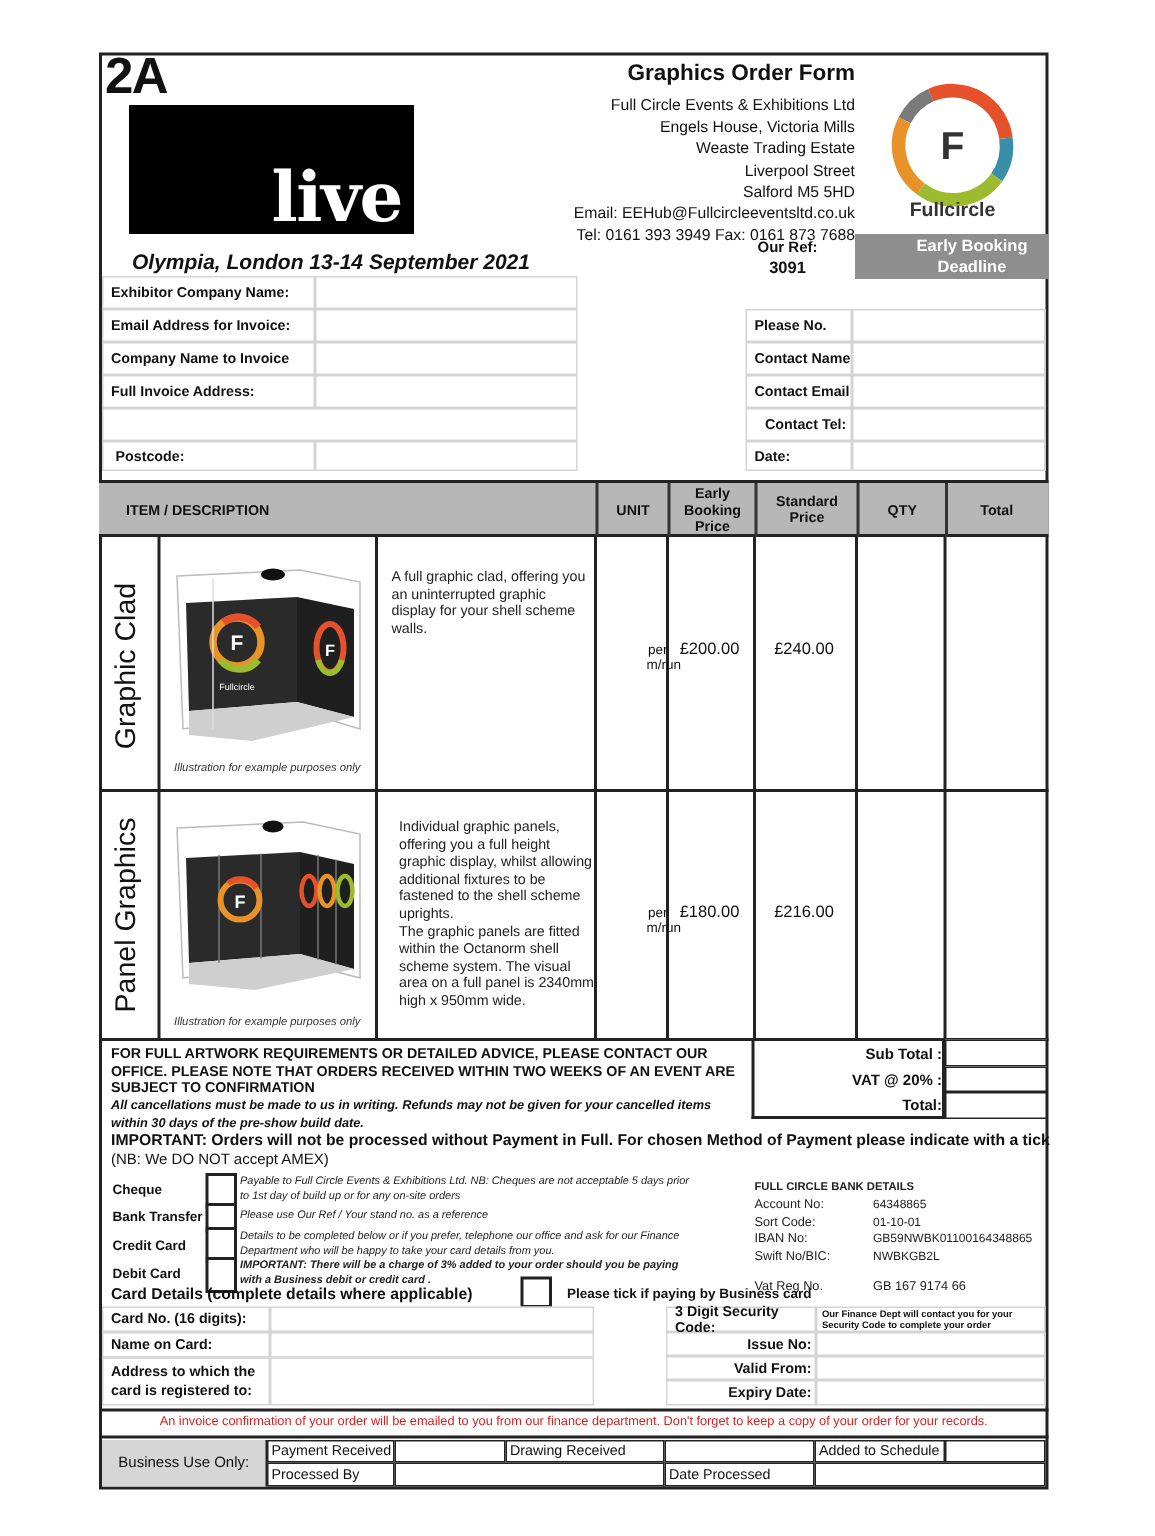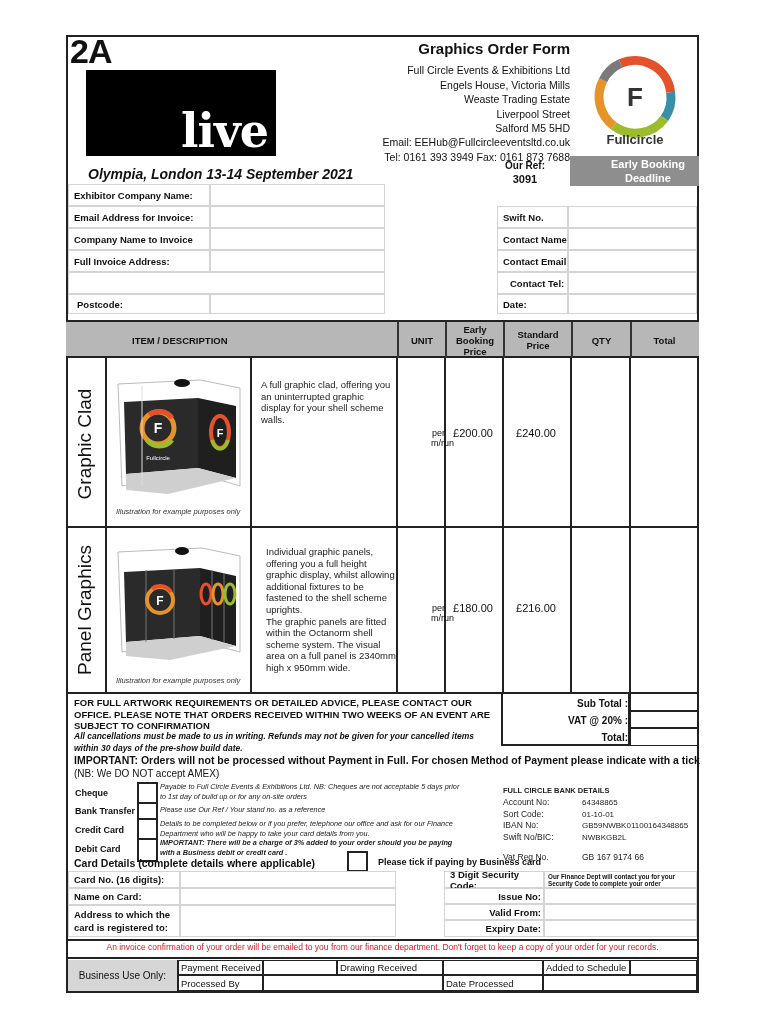--- a/index.html
+++ b/index.html
@@ -93,33 +93,33 @@
 <div class="cell" style="left:68px;top:206px;width:142px;height:22px;">Email Address for Invoice:</div>
 <div class="inp" style="left:210px;top:206px;width:175px;height:22px;"></div>
 <div class="cell" style="left:68px;top:228px;width:142px;height:22px;">Company Name to Invoice</div>
 <div class="inp" style="left:210px;top:228px;width:175px;height:22px;"></div>
 <div class="cell" style="left:68px;top:250px;width:142px;height:22px;">Full Invoice Address:</div>
 <div class="inp" style="left:210px;top:250px;width:175px;height:22px;"></div>
 <div class="inp" style="left:68px;top:272px;width:317px;height:22px;"></div>
 <div class="cell" style="left:68px;top:294px;width:142px;height:20px;padding-left:8px;">Postcode:</div>
 <div class="inp" style="left:210px;top:294px;width:175px;height:20px;"></div>
 
-<div class="cell" style="left:497px;top:206px;width:71px;height:22px;">Swift No.</div>
+<div class="cell" style="left:497px;top:206px;width:71px;height:22px;">Please No.</div>
 <div class="inp" style="left:568px;top:206px;width:129px;height:22px;"></div>
 <div class="cell" style="left:497px;top:228px;width:71px;height:22px;">Contact Name</div>
 <div class="inp" style="left:568px;top:228px;width:129px;height:22px;"></div>
 <div class="cell" style="left:497px;top:250px;width:71px;height:22px;">Contact Email</div>
 <div class="inp" style="left:568px;top:250px;width:129px;height:22px;"></div>
 <div class="cell" style="left:497px;top:272px;width:71px;height:22px;padding-left:12px;">Contact Tel:</div>
 <div class="inp" style="left:568px;top:272px;width:129px;height:22px;"></div>
 <div class="cell" style="left:497px;top:294px;width:71px;height:20px;">Date:</div>
 <div class="inp" style="left:568px;top:294px;width:129px;height:20px;"></div>
 
 <div class="abs thead">
-  <div class="th" style="left:0;width:331px;border-left:none;justify-content:flex-start;padding-left:18px;margin-left:48px;">ITEM / DESCRIPTION</div>
+  <div class="th" style="left:0;width:331px;border-left:none;justify-content:flex-start;padding-left:18px;">ITEM / DESCRIPTION</div>
   <div class="th" style="left:331px;width:48px;">UNIT</div>
   <div class="th" style="left:379px;width:58px;">Early Booking Price</div>
   <div class="th" style="left:437px;width:68px;">Standard Price</div>
   <div class="th" style="left:505px;width:59px;">QTY</div>
   <div class="th" style="left:564px;width:67px;">Total</div>
 </div>
 
 <div class="vline" style="left:105px;top:358px;height:335px;"></div>
 <div class="vline" style="left:250px;top:358px;height:335px;"></div>
 <div class="vline" style="left:396px;top:358px;height:335px;"></div>

